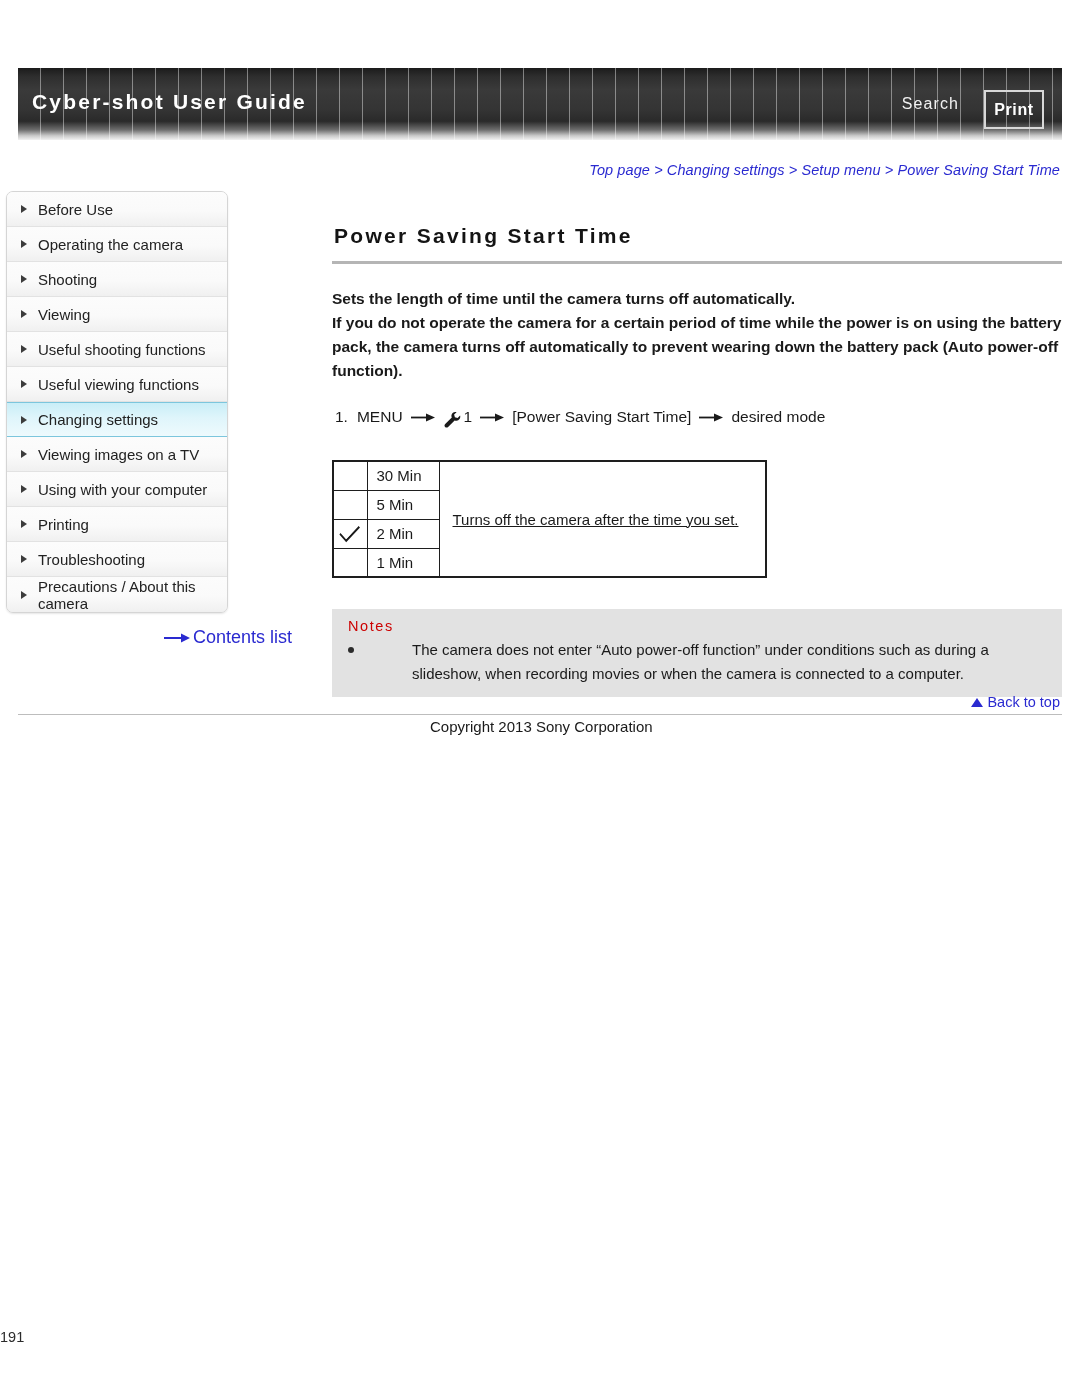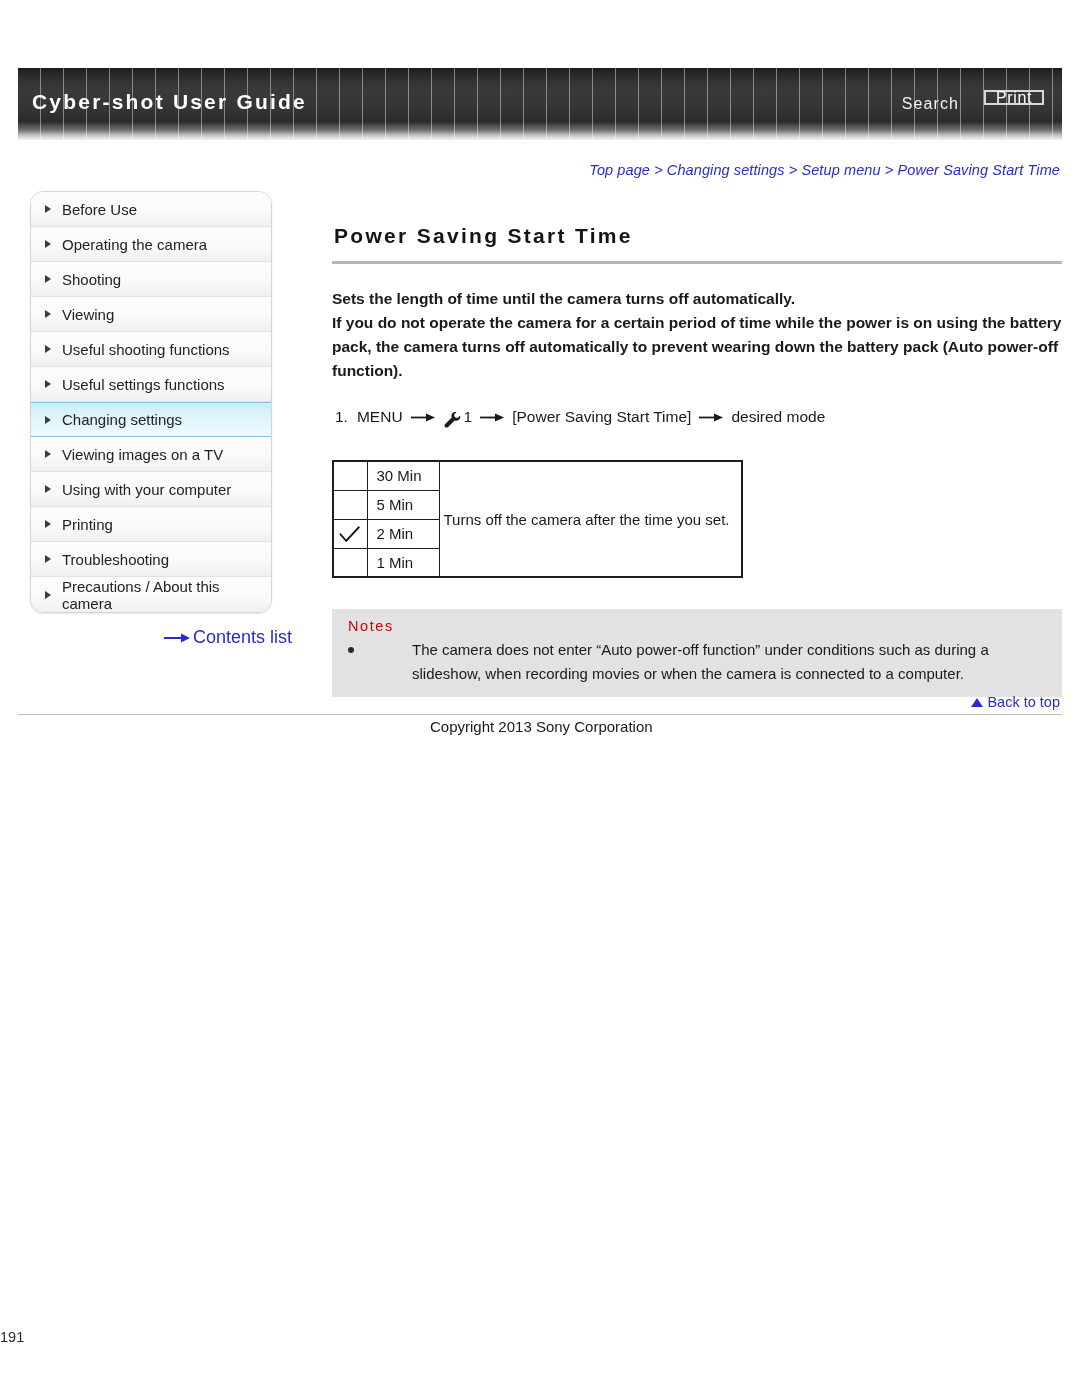--- a/index.html
+++ b/index.html
@@ -63,52 +63,53 @@
     font-size: 16px;
     letter-spacing: 1.1px;
     color: #f2f2f2;
     white-space: nowrap;
   }
   #header-print {
     position: absolute;
     right: 18px;
     top: 22px;
     width: 60px;
-    height: 15px;
+    height: 39px;
     border: 2px solid #d8d8d8;
     color: #ffffff;
     font-size: 16px;
     letter-spacing: 0.6px;
     display: flex;
     align-items: center;
     justify-content: center;
     background: transparent;
     box-sizing: border-box;
+    font-weight: bold;
   }
 
   
   #breadcrumb {
     position: absolute;
     right: 20px;
     top: 162px;
     font-size: 14.5px;
     color: #2a2ad0;
     white-space: nowrap;
     letter-spacing: 0.1px;
     font-style: italic;
   }
 
   
   #sidebar {
     position: absolute;
-    left: 30px;
+    left: 6px;
     top: 191px;
-    width: 242px;
+    width: 222px;
     border: 1px solid #d5d5d5;
-    border-radius: 13px;
+    border-radius: 7px;
     background: linear-gradient(to bottom, #fdfdfd, #f2f2f2);
     box-shadow: 0 1px 2px rgba(0,0,0,0.10);
     box-sizing: border-box;
     overflow: hidden;
   }
   .nav-item {
     position: relative;
     height: 35px;
     display: flex;
     align-items: center;
@@ -223,23 +224,24 @@
     text-align: center;
     vertical-align: middle;
     padding: 0;
   }
   td.label-col {
     width: 72px;
     padding-left: 9px;
     vertical-align: middle;
   }
   td.desc-col {
-    width: 303px;
-    padding-left: 4px;
+    width: 327px;
+    padding-left: 13px;
     vertical-align: middle;
+    text-decoration: underline;
   }
   .check-mark {
     display: inline-block;
     width: 22px;
     height: 18px;
     position: relative;
     top: 2px;
   }
 
   
@@ -350,21 +352,21 @@
   <div class="nav-item">
     <span class="nav-bullet"></span>
     <span>Viewing</span>
   </div>
   <div class="nav-item">
     <span class="nav-bullet"></span>
     <span>Useful shooting functions</span>
   </div>
   <div class="nav-item">
     <span class="nav-bullet"></span>
-    <span>Useful settings functions</span>
+    <span>Useful viewing functions</span>
   </div>
   <div class="nav-item selected">
     <span class="nav-bullet"></span>
     <span>Changing settings</span>
   </div>
   <div class="nav-item">
     <span class="nav-bullet"></span>
     <span>Viewing images on a TV</span>
   </div>
   <div class="nav-item">

